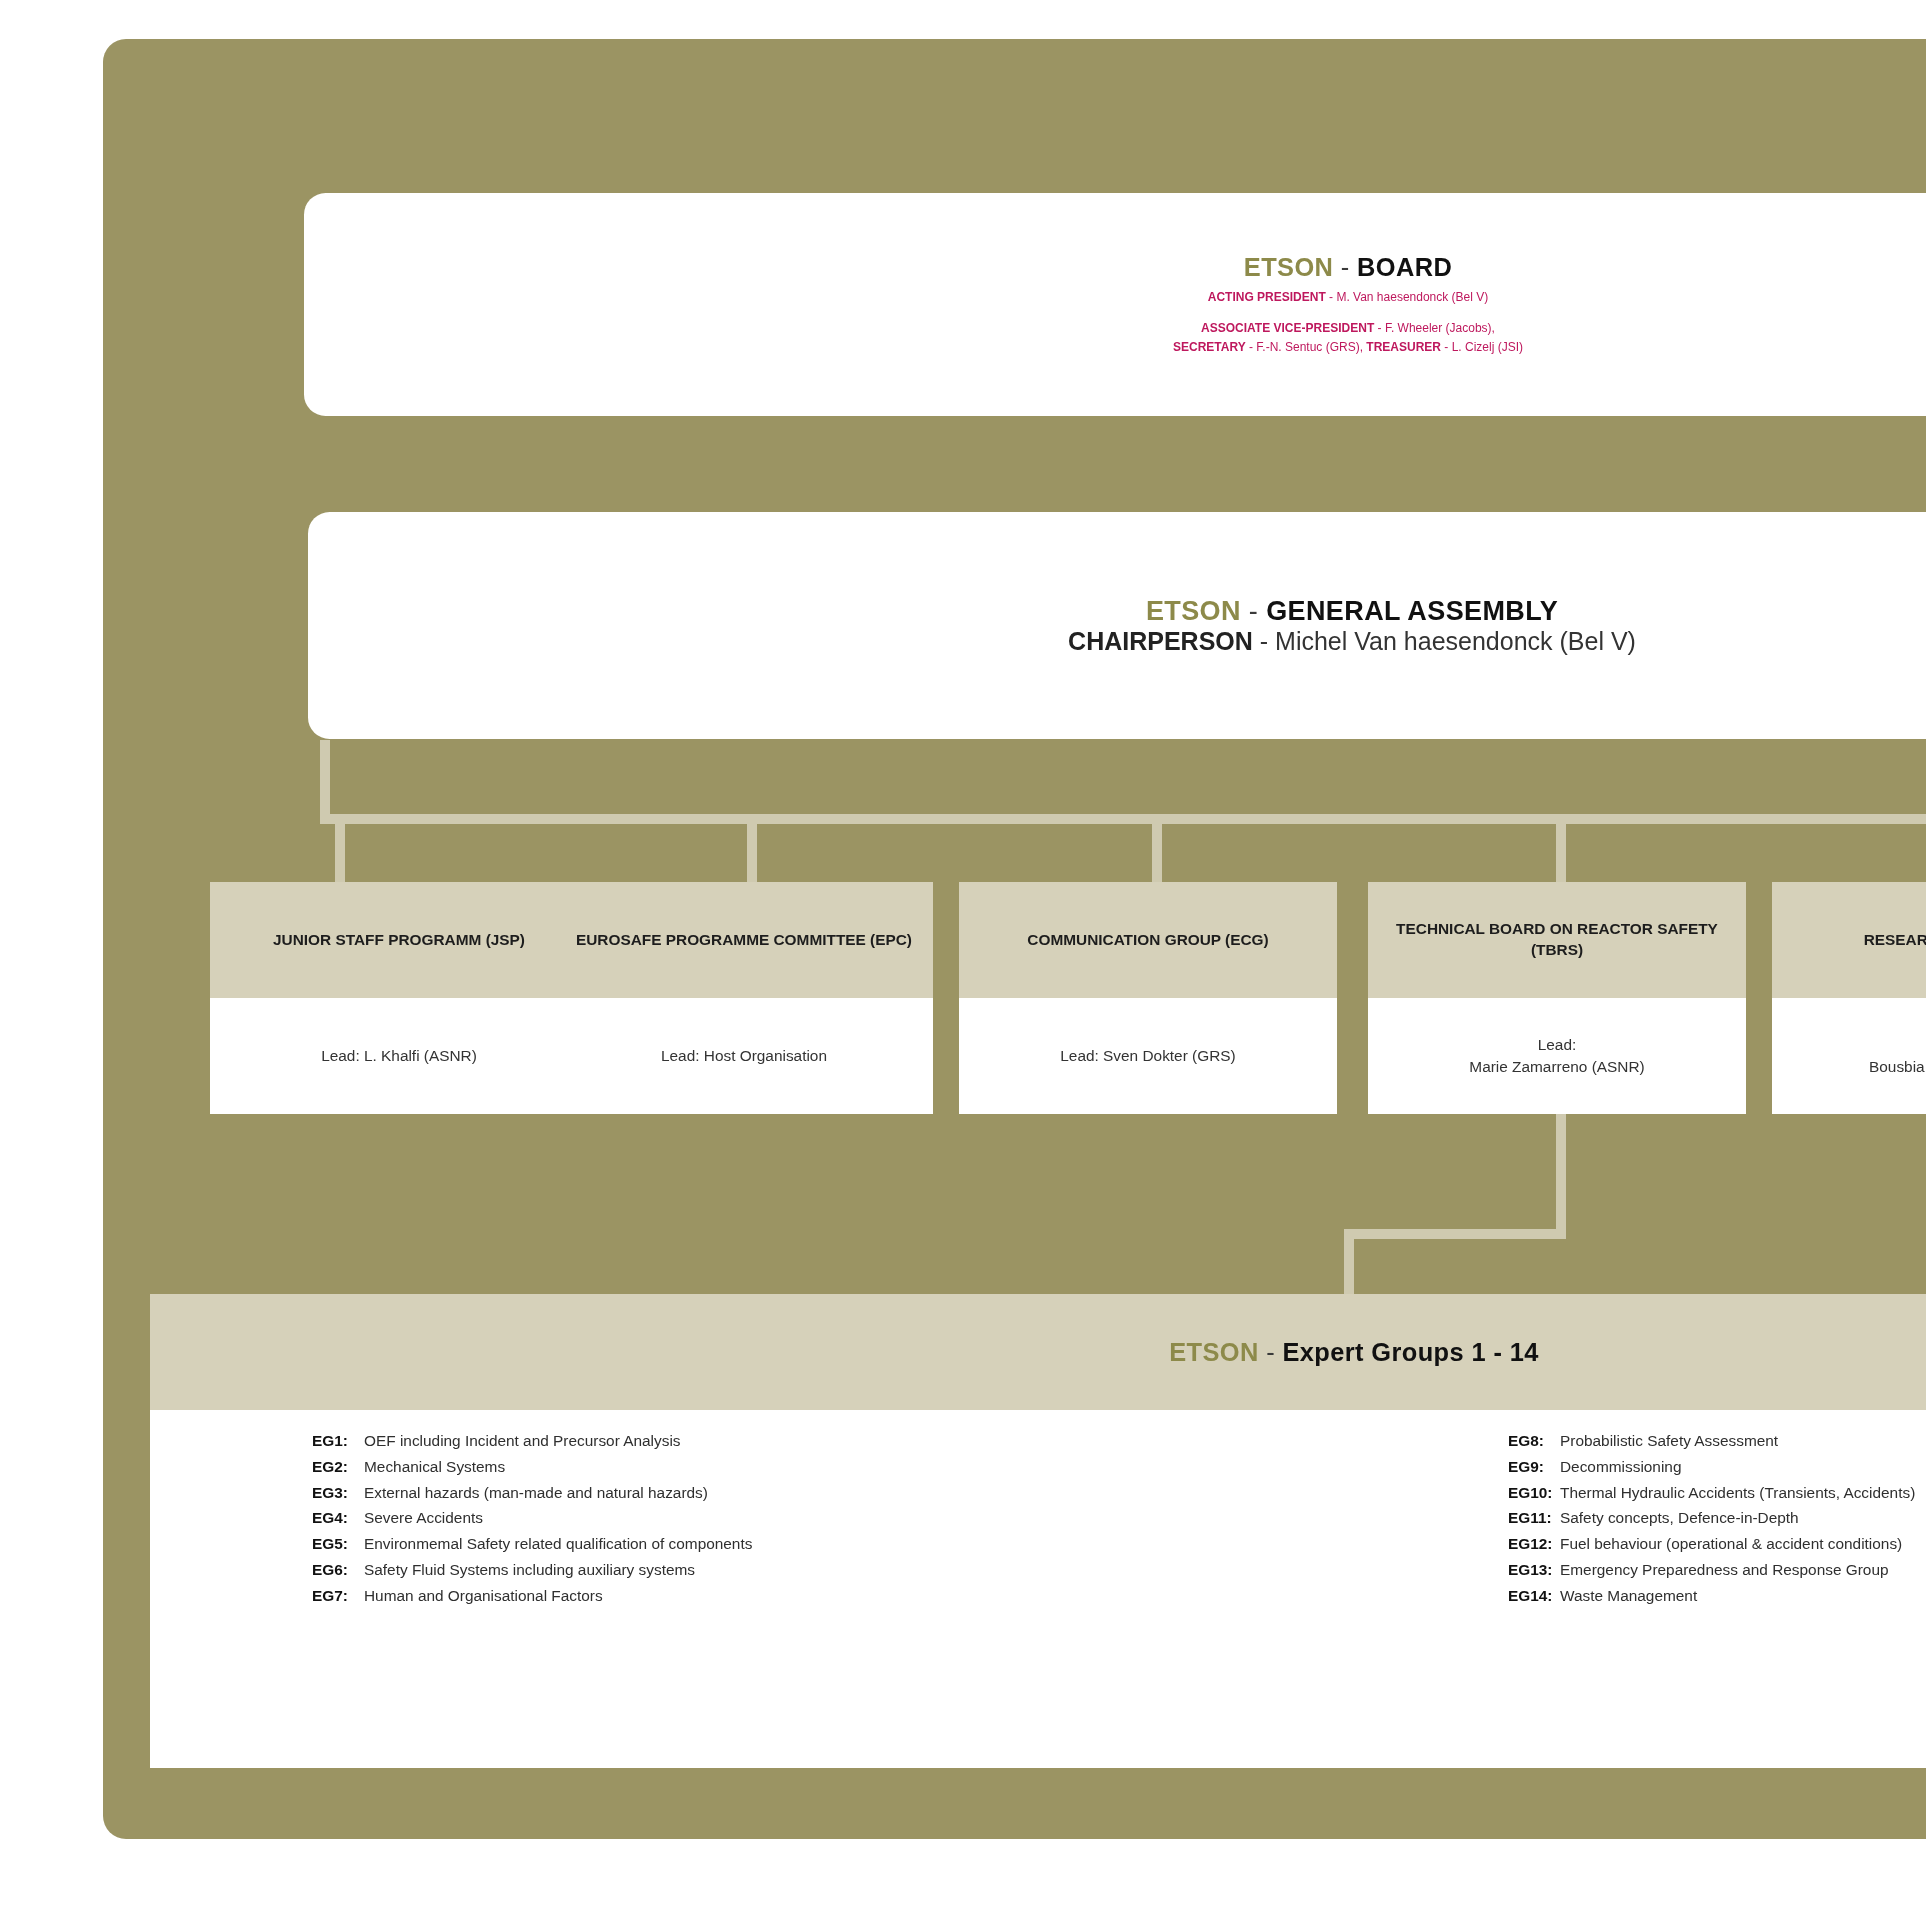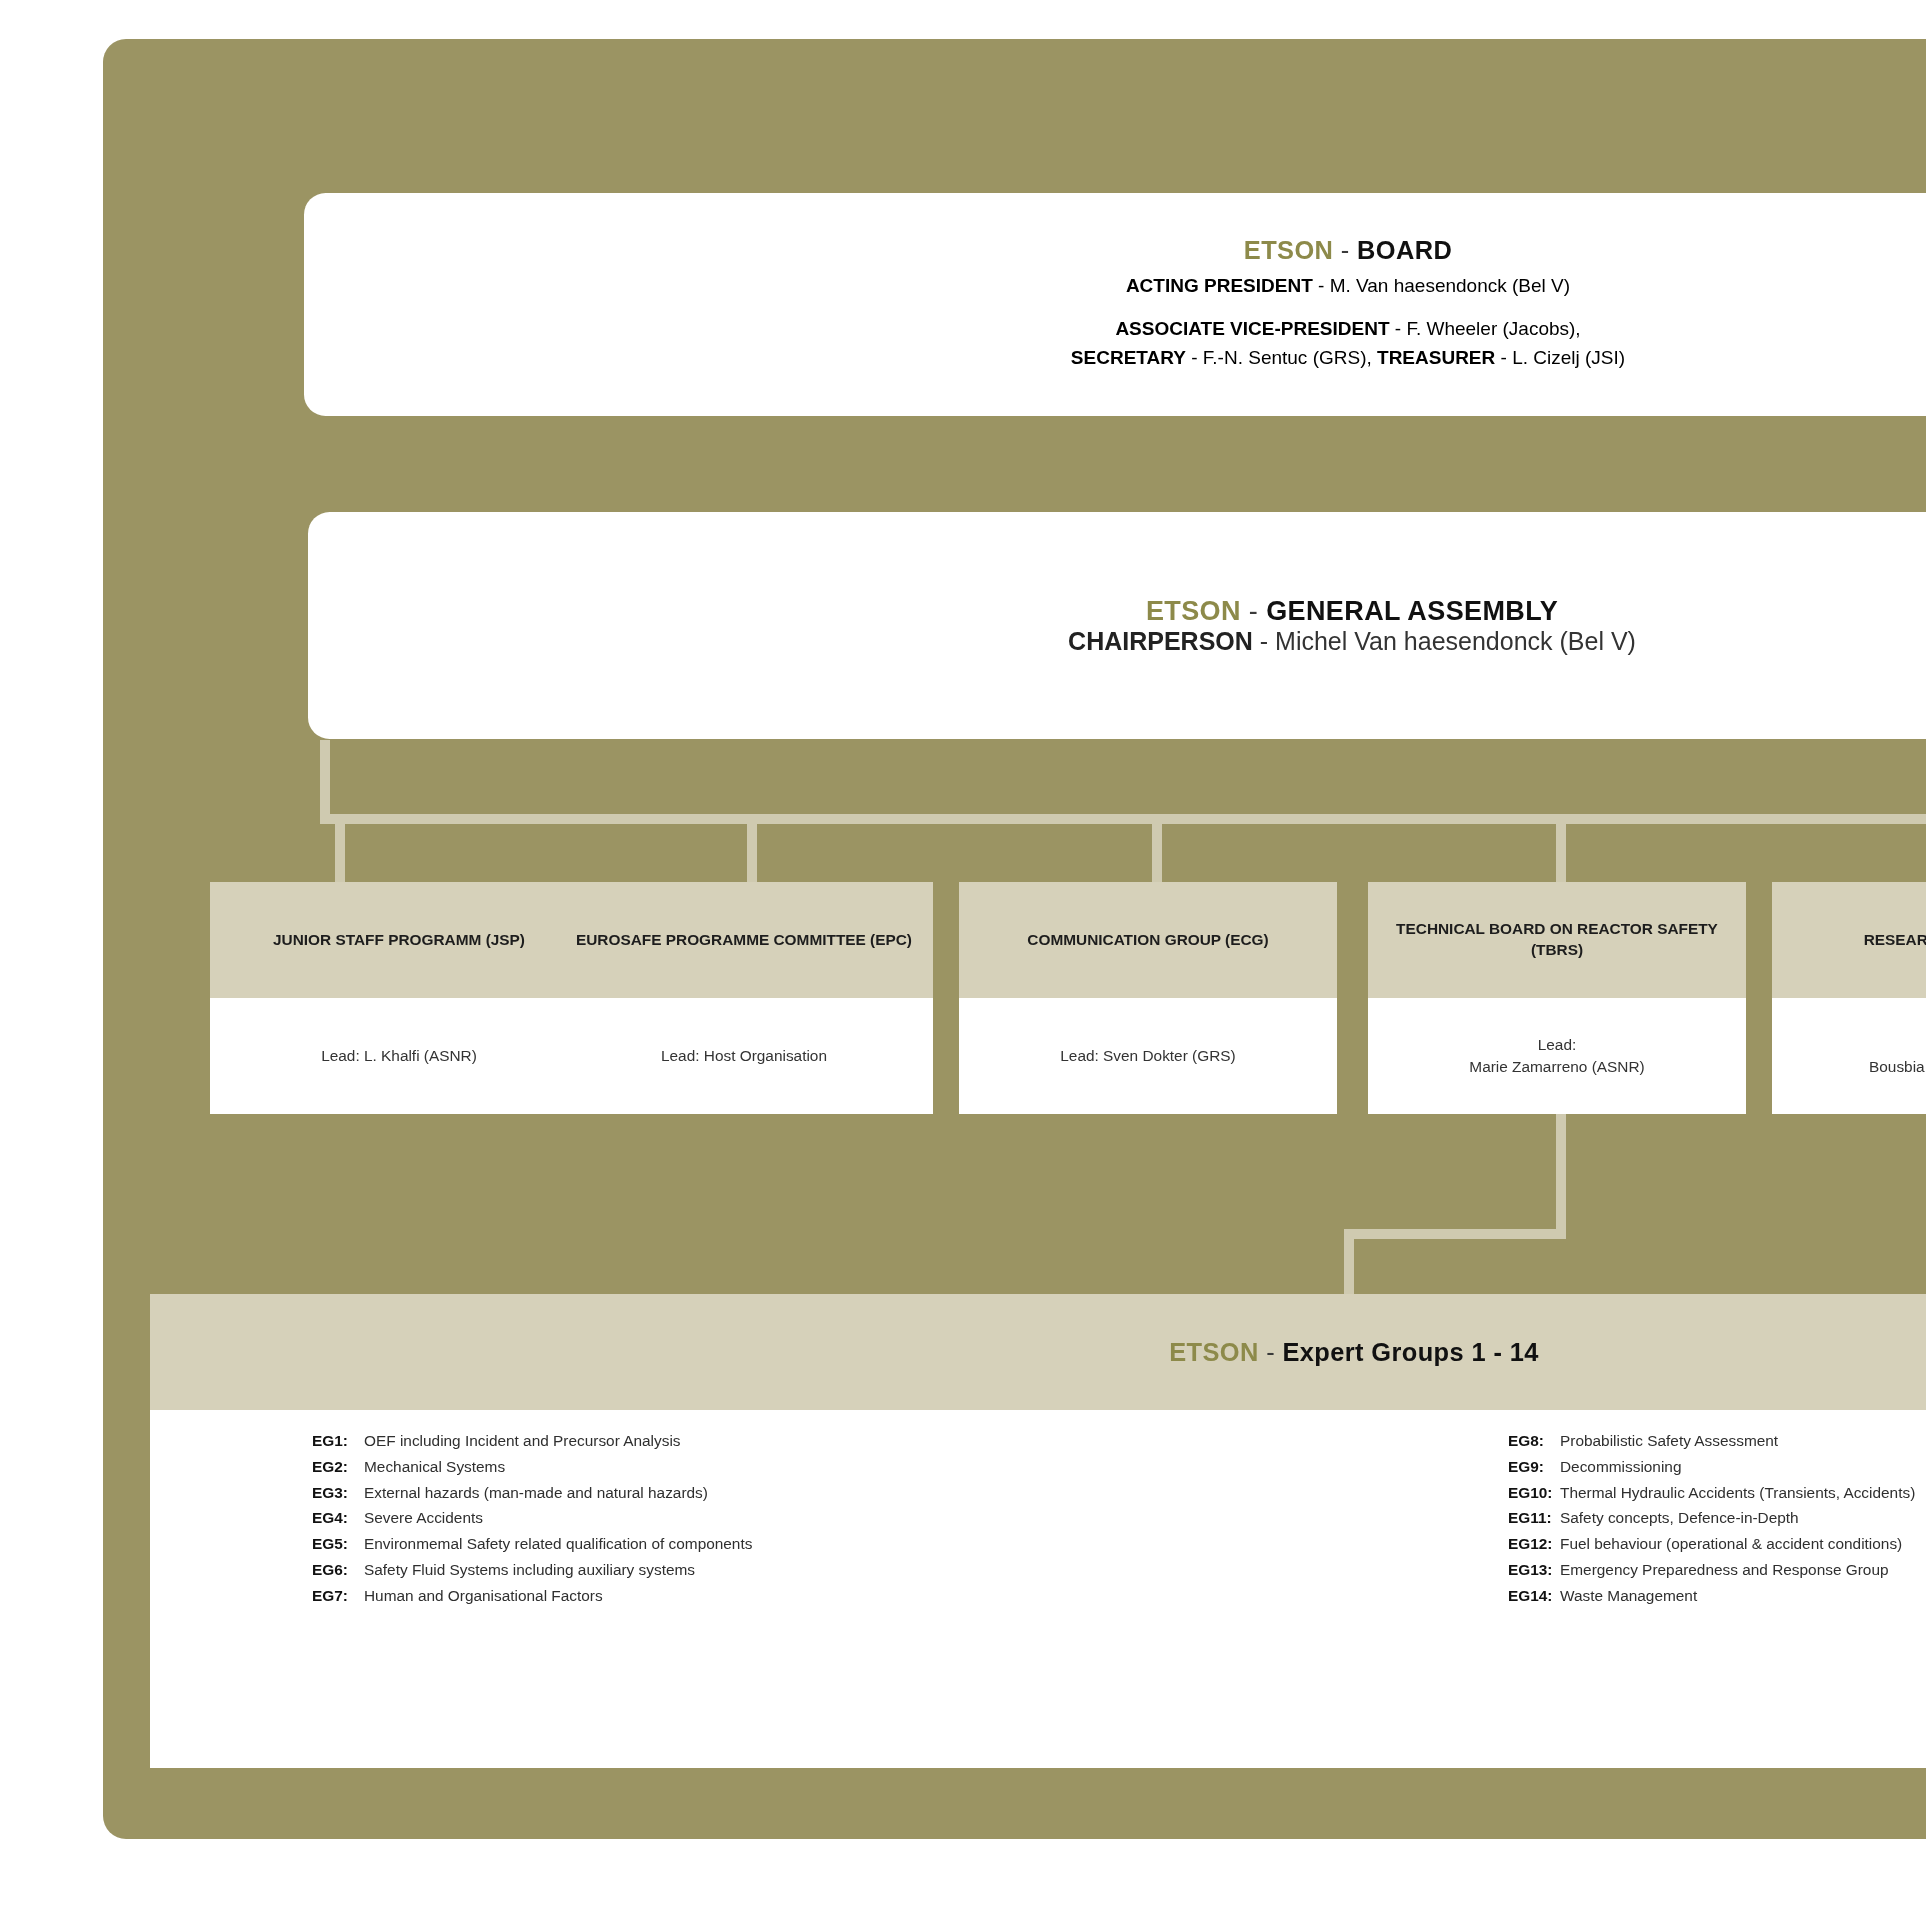--- a/index.html
+++ b/index.html
@@ -49,22 +49,22 @@
   }
   .etson-title {
     font-size: 25.4px;
     letter-spacing: 0.4px;
     color: #111111;
     margin-bottom: 6.2px;
   }
   .etson-title .dash { color: #3a3a3a; font-weight: normal; }
   .etson-title .bold { font-weight: bold; color: #111111; }
   .board-line {
-    font-size: 19px;
-    color: #000000;
+    font-size: 12px;
+    color: #be185d;
     line-height: 1.55;
     text-align: center;
   }
   .board-line b { font-weight: bold; }
   
   #ga-card {
     left: 308px;
     top: 512px;
     width: 2088px;
     height: 227px;

